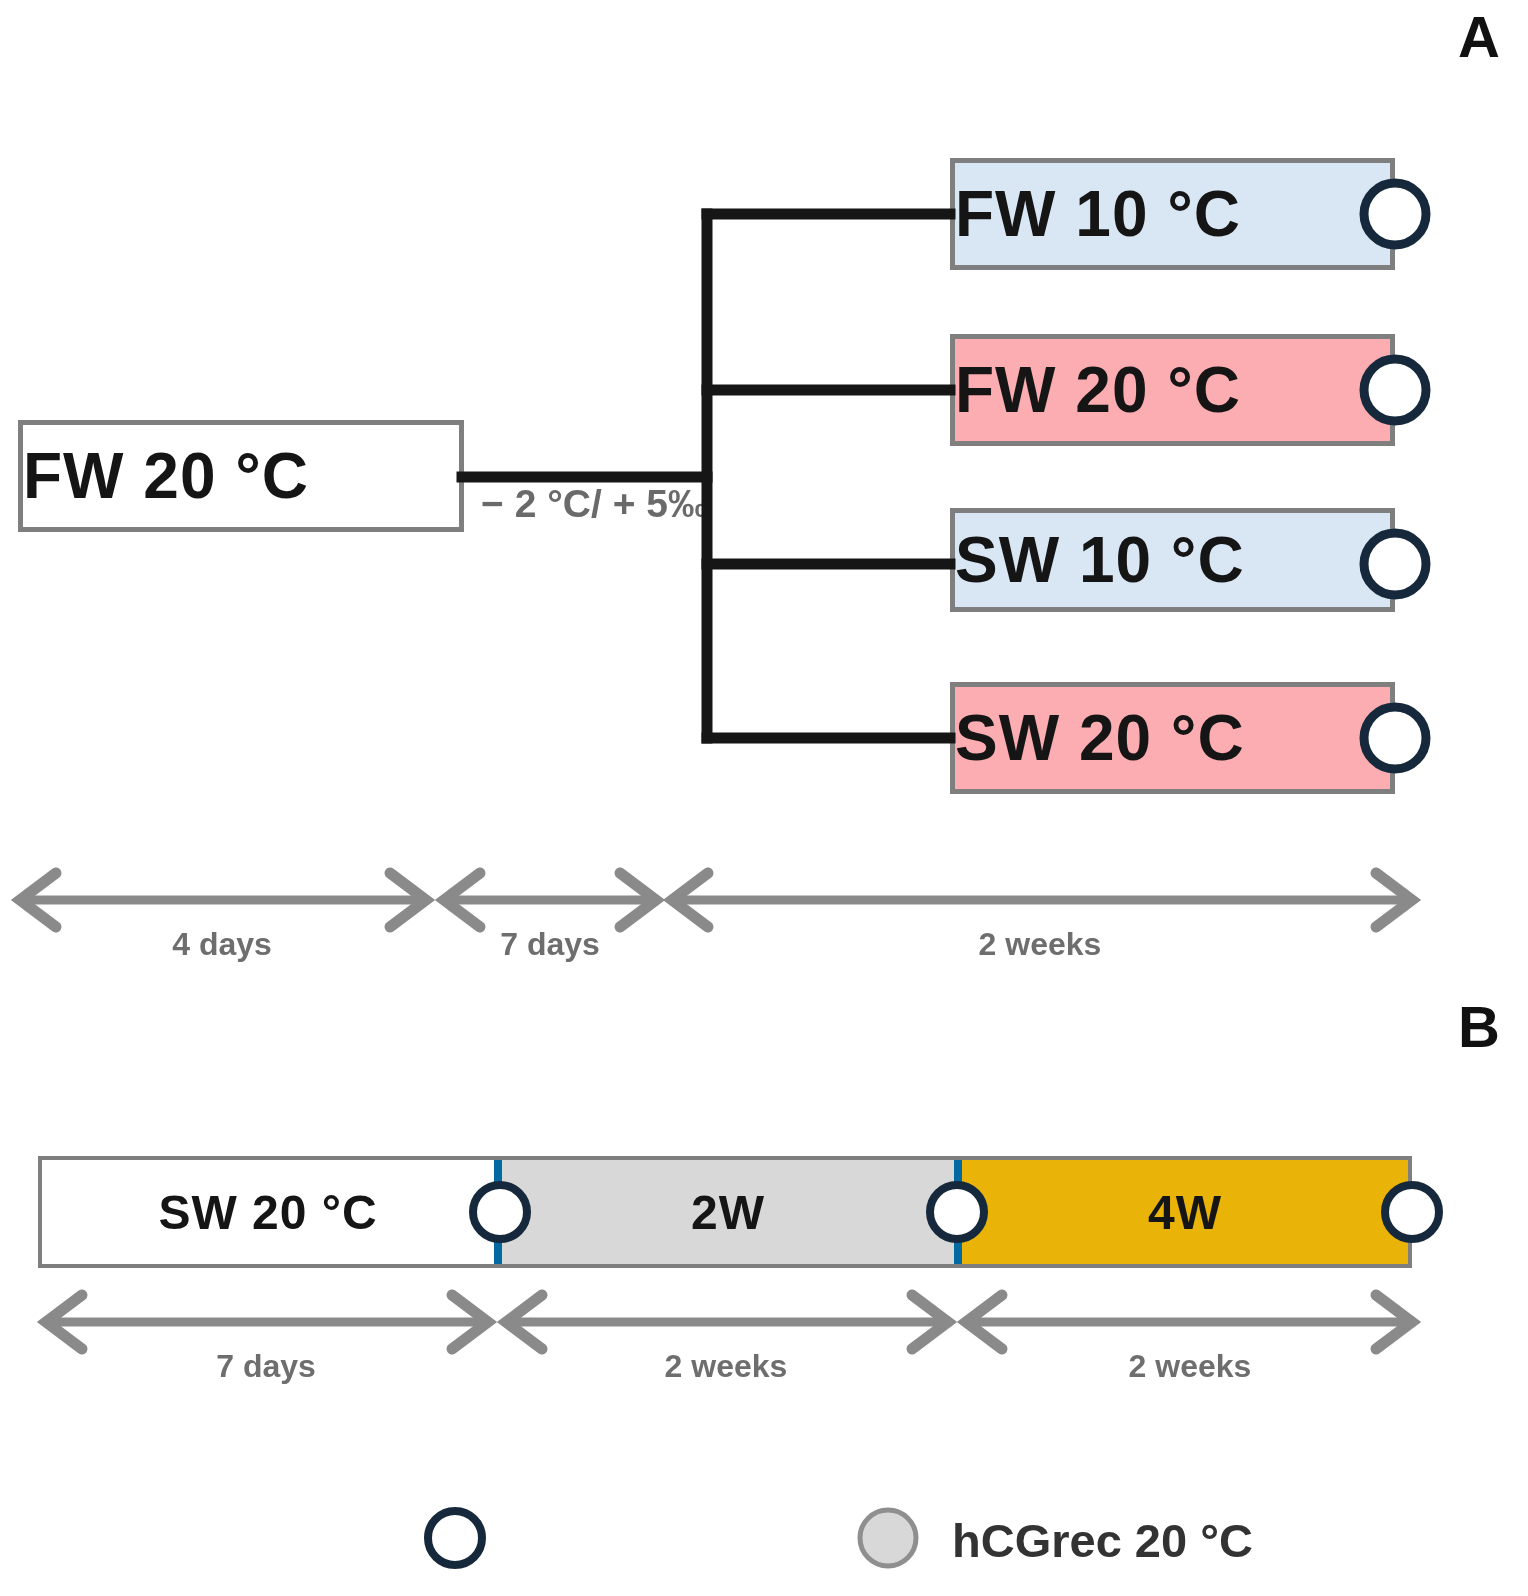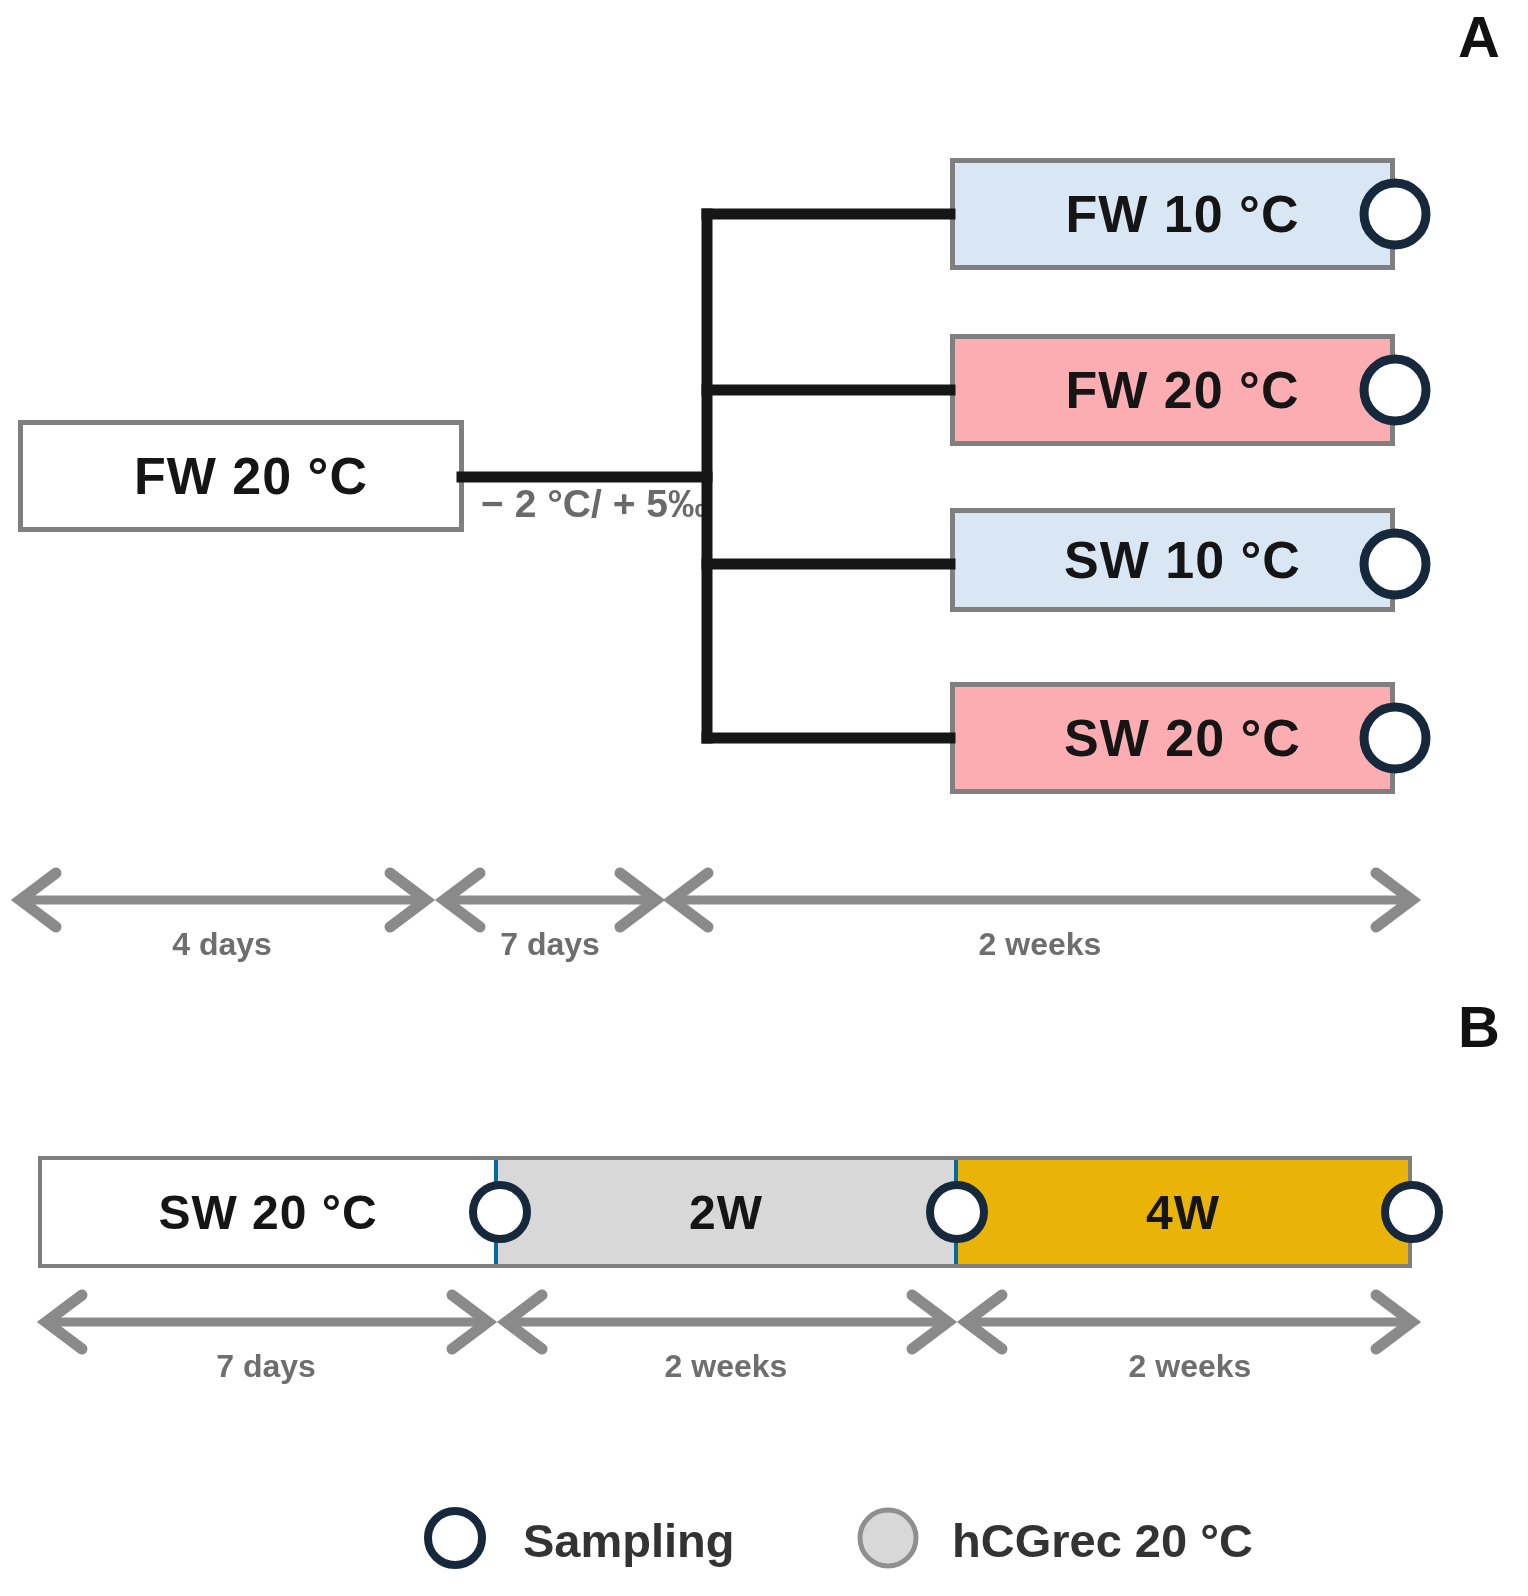--- a/index.html
+++ b/index.html
@@ -23,26 +23,25 @@
     font-size: 58px;
     color: #111111;
     line-height: 1;
   }
   .node-box {
     position: absolute;
     box-sizing: border-box;
     border: 5px solid #7f7f7f;
     display: flex;
     align-items: center;
-    justify-content: center;
-    font-weight: bold;
-    font-size: 52px;
+    justify-content: flex-start;
+    font-weight: bold;
+    font-size: 64px;
     color: #151515;
     letter-spacing: 1px;
-    padding-left: 20px;
   }
   .transition-label {
     position: absolute;
     font-weight: bold;
     font-size: 39px;
     color: #6a6a6a;
     text-align: center;
     line-height: 1;
   }
   .timeline-label {
@@ -67,21 +66,21 @@
     box-sizing: border-box;
     height: 100%;
     display: flex;
     align-items: center;
     justify-content: center;
     font-weight: bold;
     font-size: 48px;
     color: #151515;
     letter-spacing: 1px;
   }
-  .bar-seg.divided { border-left: 4px solid #0369a1; }
+  .bar-seg.divided { border-left: 8px solid #0369a1; }
   .legend-label {
     position: absolute;
     transform: translateY(-50%);
     font-weight: bold;
     font-size: 47px;
     color: #333333;
     line-height: 1;
     white-space: nowrap;
   }
 </style>
@@ -125,21 +124,20 @@
     </div>
     <div class="bar-seg divided" style="width: 454px; background-color: #eab308;">
       <span>4W</span>
     </div>
   </div>
 
   <div class="timeline-label" style="left:106px;  top:1350px;">7 days</div>
   <div class="timeline-label" style="left:566px;  top:1350px;">2 weeks</div>
   <div class="timeline-label" style="left:1030px; top:1350px;">2 weeks</div>
 
-  <div class="legend-label" style="left:523px; top:1540px;">Sampling</div>
   <div class="legend-label" style="left:952px; top:1540px;">hCGrec 20 °C</div>
 
   <svg class="layer" viewBox="0 0 1528 1596">
 
     <g stroke="#161616" stroke-width="11" stroke-linecap="square">
       <line x1="462" y1="477" x2="707" y2="477"></line>
       <line x1="707" y1="214" x2="707" y2="738"></line>
       <line x1="707" y1="214" x2="950" y2="214"></line>
       <line x1="707" y1="390" x2="950" y2="390"></line>
       <line x1="707" y1="564" x2="950" y2="564"></line>

